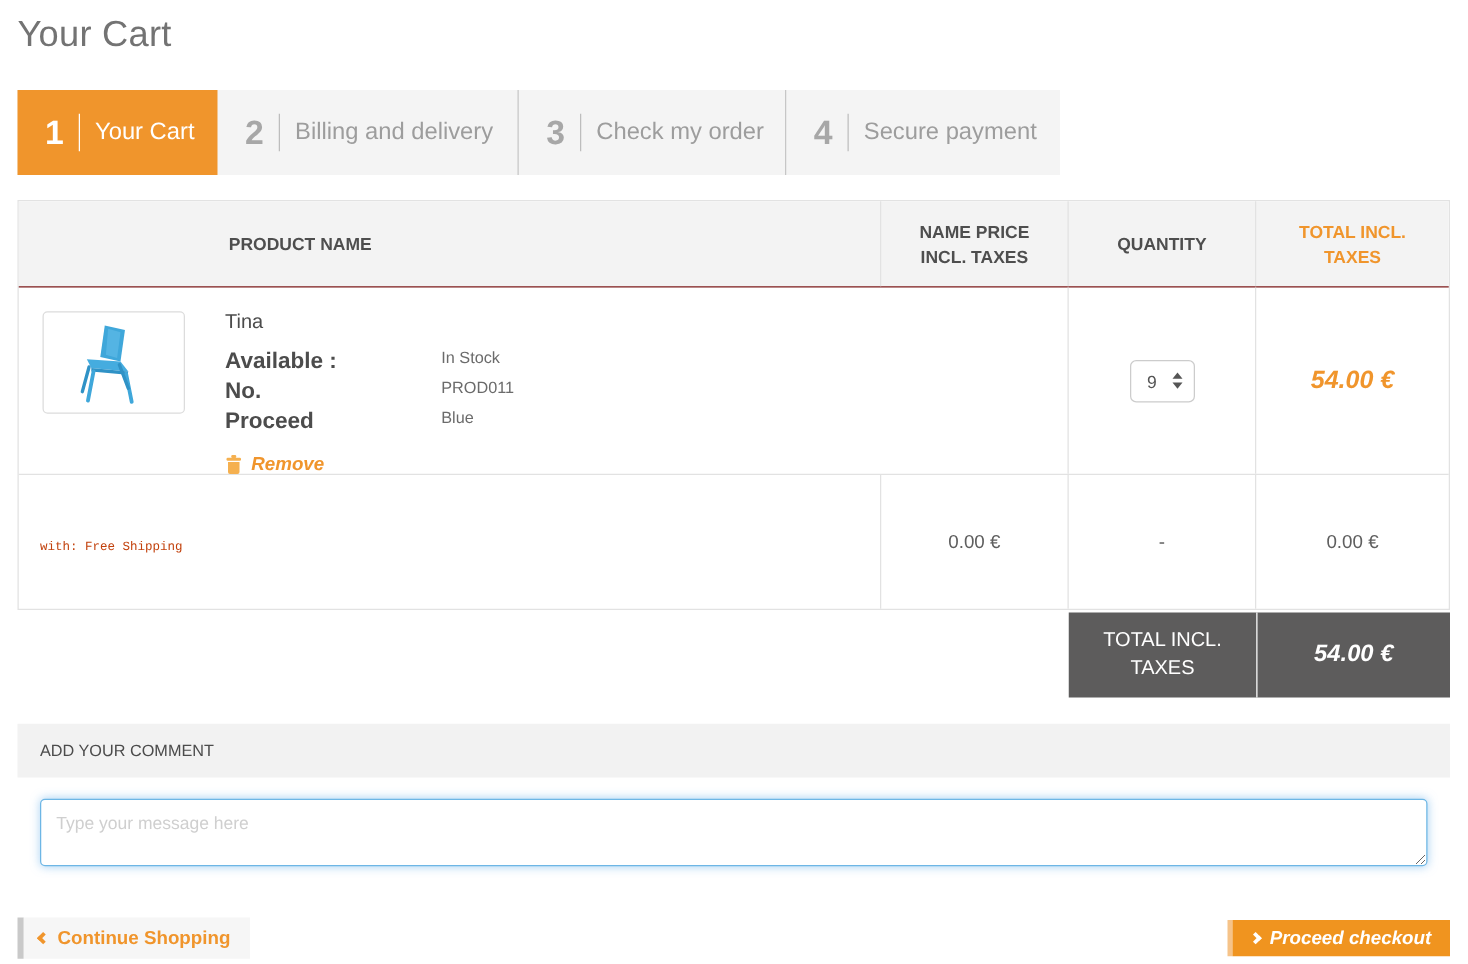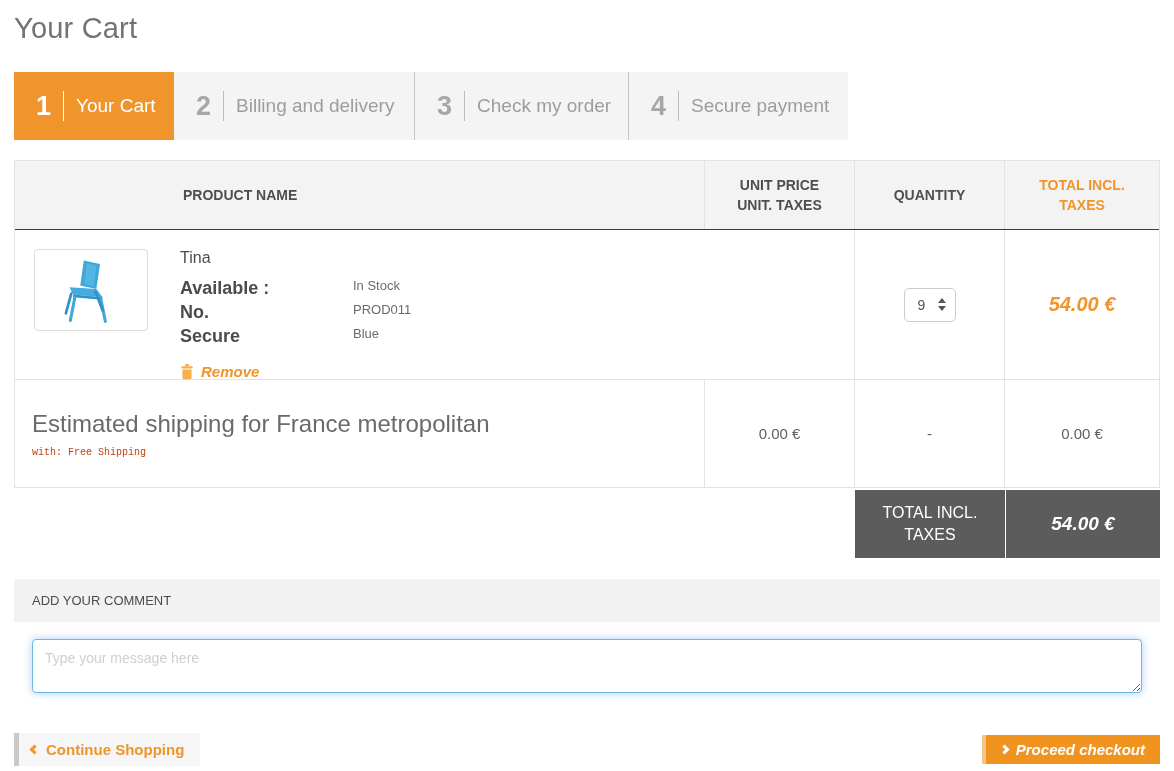--- a/index.html
+++ b/index.html
@@ -122,21 +122,21 @@
       <span class="num">4</span>
       <span class="minidiv"></span>
       <span class="lbl">Secure payment</span>
     </div>
   </div>
 
   <div class="cart-table">
 
     <div class="trow thead">
       <div class="cell-product hcell">PRODUCT NAME</div>
-      <div class="cell-price hcell">UNIT PRICE UNIT. TAXES</div>
+      <div class="cell-price hcell">NAME PRICE INCL. TAXES</div>
       <div class="cell-qty hcell">QUANTITY</div>
       <div class="cell-total hcell">TOTAL INCL. TAXES</div>
     </div>
 
     <div class="trow row-product">
       <div class="cell-product">
         <div class="img-box">
           <svg width="96" height="70" viewBox="0 0 100 78">
             <polygon points="42,6 60,10 56,38 38,34" fill="#3FA7DA"></polygon>
             <polygon points="45,9 56,12 53,35 43,32" fill="#5CB8E6" opacity="0.75"></polygon>
@@ -148,21 +148,21 @@
             <line x1="55" y1="41" x2="63" y2="62" stroke="#2F92C6" stroke-width="3" stroke-linecap="round"></line>
           </svg>
         </div>
         <div class="pinfo">
           <div class="pname">Tina</div>
           <div class="attrs">
             <span class="attr-label">Available :</span>
             <span class="attr-value">In Stock</span>
             <span class="attr-label">No.</span>
             <span class="attr-value">PROD011</span>
-            <span class="attr-label">Secure</span>
+            <span class="attr-label">Proceed</span>
             <span class="attr-value">Blue</span>
           </div>
           <div class="remove-link">
             <svg width="14" height="16" viewBox="0 0 14 16">
               <rect x="5" y="0" width="4" height="2.4" rx="1" fill="#F5B04F"></rect>
               <rect x="1.2" y="2.2" width="11.6" height="2.4" rx="1" fill="#F5B04F"></rect>
               <path d="M2.4 5.6 h9.2 v8 a1.6 1.6 0 0 1 -1.6 1.6 h-6 a1.6 1.6 0 0 1 -1.6 -1.6 z" fill="#F5B04F"></path>
             </svg>
             <span>Remove</span>
           </div>
@@ -177,21 +177,20 @@
           </span>
         </div>
       </div>
       <div class="cell-total">
         <span class="line-total">54.00 €</span>
       </div>
     </div>
 
     <div class="trow row-shipping">
       <div class="cell-product">
-        <div class="ship-title">Estimated shipping for France metropolitan</div>
         <div class="ship-sub">with: Free Shipping</div>
       </div>
       <div class="cell-price">
         <span class="ship-amount">0.00 €</span>
       </div>
       <div class="cell-qty">
         <span class="ship-amount">-</span>
       </div>
       <div class="cell-total">
         <span class="ship-amount">0.00 €</span>

